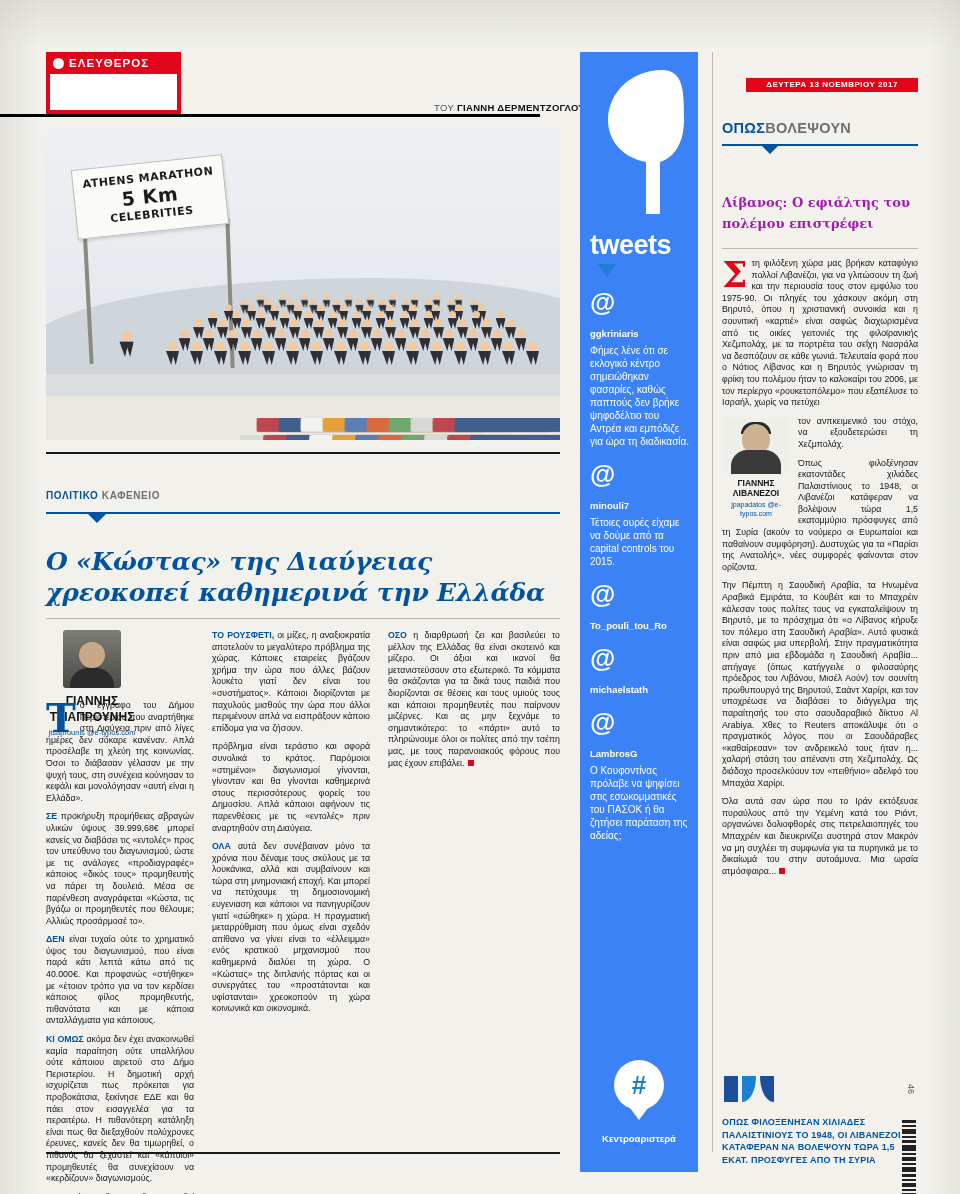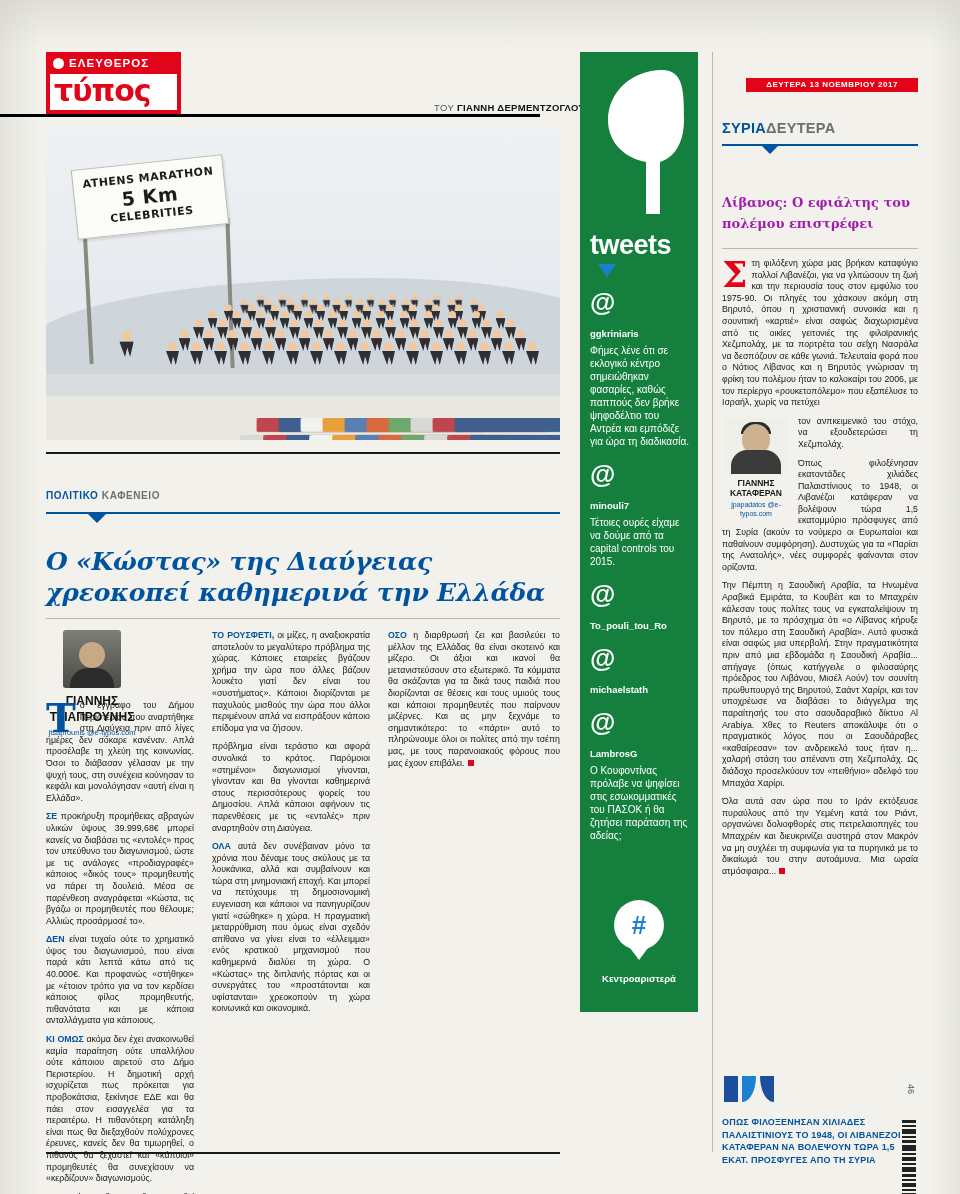--- a/index.html
+++ b/index.html
@@ -154,22 +154,22 @@
   .sq { display:inline-block; width:6px; height:6px; background:#e2051a; margin-left:3px; }
 
   .colA { left:46px;  top:700px; width:148px; }
   .colB { left:212px; top:630px; width:158px; }
   .colC { left:388px; top:630px; width:172px; }
 
   .left-bottom-rule { position:absolute; left:46px; top:1152px; width:514px; height:2px; background:#1a1a1a; }
 
   
   .tw {
-    position:absolute; left:580px; top:52px; width:118px; height:960px;
-    background:#15803d;
+    position:absolute; left:580px; top:52px; width:118px; height:1120px;
+    background:#3b82f6;
     color:#fff;
   }
   .tw-bird { position:absolute; left:12px; top:14px; width:94px; height:152px; }
   .tw-title {
     position:absolute; left:10px; top:178px; font-size:27px; font-weight:bold;
     letter-spacing:-.5px; color:#fff;
   }
   .tw-notch {
     position:absolute; left:18px; top:212px; width:0; height:0;
     border-left:9px solid transparent; border-right:9px solid transparent;
@@ -277,21 +277,20 @@
 
 <div class="page">
 
   <div class="masthead">
     <div class="mh-box"></div>
     <div class="mh-white"></div>
     <div class="mh-top">
       <span class="mh-dot"></span>
       <span class="mh-top-text">ΕΛΕΥΘΕΡΟΣ</span>
     </div>
-    <div class="mh-main">τύπος</div>
   </div>
   <div class="mh-underline"></div>
 
   <div class="cart-credit">
     <span class="small">ΤΟΥ</span>
     <span class="name">ΓΙΑΝΝΗ ΔΕΡΜΕΝΤΖΟΓΛΟΥ</span>
   </div>
 
   <div class="cartoon">
     <div class="sky"></div>
@@ -777,37 +776,37 @@
       <polygon points="13,12 4,0 22,0" fill="#ffffff"></polygon>
     </svg>
     <div class="tw-hash-cap">Κεντροαριστερά</div>
   </div>
 
   <div class="rc-sep"></div>
   <div class="rc">
     <div class="date">ΔΕΥΤΕΡΑ 13 ΝΟΕΜΒΡΙΟΥ 2017</div>
 
     <div class="kosmo">
-      <span class="a">ΣΥΡΙΑ</span><span class="b">ΔΕΥΤΕΡΑ</span>
+      <span class="a">ΟΠΩΣ</span><span class="b">ΒΟΛΕΨΟΥΝ</span>
     </div>
     <div class="kosmo-line"></div>
     <div class="kosmo-tail"></div>
 
     <div class="r-headline">Λίβανος: Ο εφιάλτης του πολέμου επιστρέφει</div>
     <div class="r-hl-rule"></div>
 
     <div class="r-body">
       <p><span class="r-dropcap">Σ</span><span>τη φιλόξενη χώρα μας βρήκαν καταφύγιο πολλοί Λιβανέζοι, για να γλιτώσουν τη ζωή και την περιουσία τους στον εμφύλιο του 1975-90. Οι πληγές του χάσκουν ακόμη στη Βηρυτό, όπου η χριστιανική συνοικία και η σουνιτική «καρτιέ» είναι σαφώς διαχωρισμένα από τις οικίες γειτονιές της φιλοϊρανικής Χεζμπολάχ, με τα πορτρέτα του σεΐχη Νασράλα να δεσπόζουν σε κάθε γωνιά. Τελευταία φορά που ο Νότιος Λίβανος και η Βηρυτός γνώρισαν τη φρίκη του πολέμου ήταν το καλοκαίρι του 2006, με τον περίεργο «ρουκετοπόλεμο» που εξαπέλυσε το Ισραήλ, χωρίς να πετύχει</span></p>
       <div class="r-author">
         <div class="r-av">
             <s></s>
             <i></i>
             <b></b>
           </div>
-        <div class="r-a-name">ΓΙΑΝΝΗΣ ΚΑΤΑΦΕΡΑΝ</div>
+        <div class="r-a-name">ΓΙΑΝΝΗΣ ΛΙΒΑΝΕΖΟΙ</div>
         <div class="r-a-mail">jpapadatos @e-typos.com</div>
       </div>
       <p><span>τον ανπκειμενικό του στόχο, να εξουδετερώσει τη Χεζμπολάχ.</span></p>
       <p><span>Όπως φιλοξένησαν εκατοντάδες χιλιάδες Παλαιστίνιους το 1948, οι Λιβανέζοι κατάφεραν να βολέψουν τώρα 1,5 εκατομμύριο πρόσφυγες από τη Συρία (ακούν το νούμερο οι Ευρωπαίοι και παθαίνουν συμφόρηση). Δυστυχώς για τα «Παρίσι της Ανατολής», νέες συμφορές φαίνονται στον ορίζοντα.</span></p>
       <p><span>Την Πέμπτη η Σαουδική Αραβία, τα Ηνωμένα Αραβικά Εμιράτα, το Κουβέιτ και το Μπαχρέιν κάλεσαν τους πολίτες τους να εγκαταλείψουν τη Βηρυτό, με το πρόσχημα ότι «ο Λίβανος κήρυξε τον πόλεμο στη Σαουδική Αραβία». Αυτό φυσικά είναι σαφώς μια υπερβολή. Στην πραγματικότητα πριν από μια εβδομάδα η Σαουδική Αραβία... απήγαγε (όπως κατήγγειλε ο φιλοσαύρης πρόεδρος του Λιβάνου, Μισέλ Αούν) τον σουνίτη πρωθυπουργό της Βηρυτού, Σαάντ Χαρίρι, και τον υποχρέωσε να διαβάσει το διάγγελμα της παραίτησής του στο σαουδαραβικό δίκτυο Al Arabiya. Χθες το Reuters αποκάλυψε ότι ο πραγματικός λόγος που οι Σαουδάραβες «καθαίρεσαν» τον ανδρεικελό τους ήταν η... χαλαρή στάση του απέναντι στη Χεζμπολάχ. Ως διάδοχο προσελκύουν τον «πειθήνιο» αδελφό του Μπαχάα Χαρίρι.</span></p>
       <p><span>Όλα αυτά σαν ώρα που το Ιράν εκτόξευσε πυραύλους από την Υεμένη κατά του Ριάντ, οργανώνει δολιοφθορές στις πετρελαιοπηγές του Μπαχρέιν και διευκρινίζει αυστηρά στον Μακρόν να μη συχλέει τη συμφωνία για τα πυρηνικά με το δικαίωμά του στην αυτοάμυνα. Μια ωραία ατμόσφαιρα...</span><span class="sq"></span></p>
     </div>
 
     <svg class="logo-mark" viewBox="0 0 54 30">
       <path d="M2 2 h14 v26 h-14 z" fill="#1b4f9c"></path>

